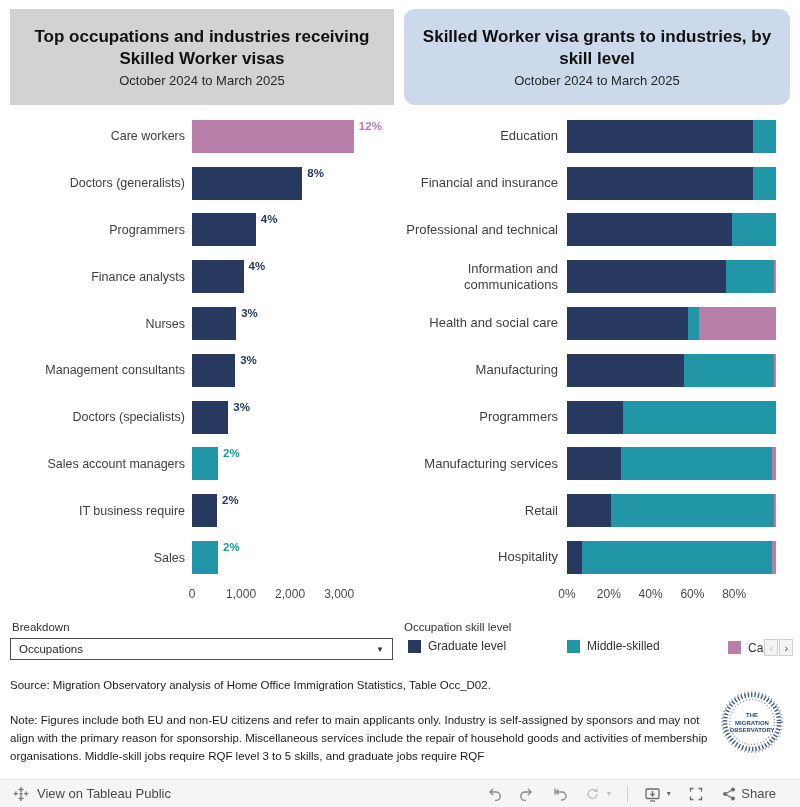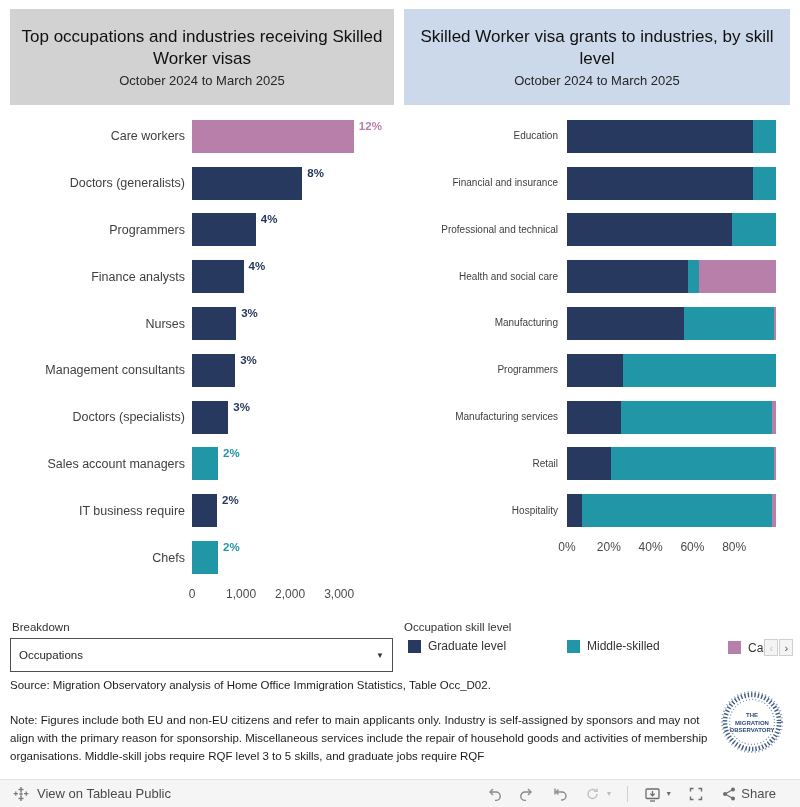--- a/index.html
+++ b/index.html
@@ -5,48 +5,48 @@
   * { margin:0; padding:0; box-sizing:border-box; }
   body { background:#fff; }
   .stage{ position:relative; width:800px; height:807px; background:#ffffff;
           font-family:"Liberation Sans", sans-serif; overflow:hidden; }
 
   
   .hdr{ position:absolute; top:9px; height:96px; display:flex; flex-direction:column;
         align-items:center; justify-content:center; text-align:center; padding:4px 6px; }
   .hdr-left{ left:10px; width:384px; }
   .hdr-right{ left:404px; width:386px; }
-  .hdr-title{ font-size:17px; font-weight:400; color:#101010; line-height:1.32; }
+  .hdr-title{ font-size:17px; font-weight:700; color:#101010; line-height:1.32; }
   .hdr-sub{ font-size:13px; color:#262626; margin-top:3px; }
 
   
   .chart{ position:absolute; top:113px; }
   #left-chart{ left:10px; width:388px; }
   #right-chart{ left:404px; width:372px; }
   .brow, .srow{ display:flex; align-items:center; height:46.8px; }
   .blabel{ width:182px; flex:none; text-align:right; padding-right:7px;
            font-size:12.5px; color:#3f3f3f; }
   .rlabel{ width:163px; flex:none; text-align:right; padding-right:9px;
-           font-size:10px; color:#3f3f3f; line-height:1.25; }
+           font-size:13px; color:#3f3f3f; line-height:1.25; }
   .bplot{ flex:1; display:flex; align-items:flex-start; height:33px; }
   .hbar{ height:33px; flex:none; }
   .bval{ font-size:11.5px; font-weight:700; margin-left:5px; white-space:nowrap; }
   .splot{ flex:1; display:flex; height:33px; overflow:hidden; }
   .seg{ height:33px; flex:none; }
   .axis{ position:relative; height:15px; margin-top:6px; }
   #left-axis{ margin-left:182px; }
   #right-axis{ margin-left:163px; width:209px; }
   .tick{ position:absolute; transform:translateX(-50%); font-size:12px; color:#4a4a4a;
          white-space:nowrap; top:0; }
 
   
   .bd-label{ position:absolute; left:12px; top:621px; font-size:11.5px; color:#333; }
   .dropdown{ position:absolute; left:10px; top:638px; width:383px; height:22px;
              border:1px solid #4f4f4f; background:#fff; display:flex; align-items:center;
-             justify-content:space-between; padding:16px 8px; font-size:11.5px; color:#1f1f1f;
+             justify-content:space-between; padding:4px 8px; font-size:11.5px; color:#1f1f1f;
              cursor:pointer; }
   .dd-caret{ font-size:8px; color:#333; }
   .lg-title{ position:absolute; left:404px; top:621px; font-size:11.5px; color:#333; }
   .legend{ position:absolute; left:404px; top:639px; width:390px; height:20px; }
   .legend-item{ position:absolute; top:0; display:flex; align-items:center; cursor:pointer; }
   .swatch{ width:13px; height:13px; flex:none; margin-right:7px; }
   .lg-label{ font-size:12px; color:#333; white-space:nowrap; }
   .pager{ display:inline-flex; align-items:center; justify-content:center; width:14px;
           height:17px; border:1px solid #cfcfcf; background:#f4f4f4; font-size:11px;
           margin-left:1px; cursor:pointer; }
@@ -76,21 +76,21 @@
 </style>
 </head>
 <body>
 
 <div class="stage">
 
   <div class="hdr hdr-left" style="background: rgb(210, 210, 210);">
     <div class="hdr-title">Top occupations and industries receiving Skilled Worker visas</div>
     <div class="hdr-sub">October 2024 to March 2025</div>
   </div>
-  <div class="hdr hdr-right" style="background: rgb(204, 217, 234);">
+  <div class="hdr hdr-right" style="background: rgb(204, 217, 234); border-radius: 11px;">
     <div class="hdr-title">Skilled Worker visa grants to industries, by skill level</div>
     <div class="hdr-sub">October 2024 to March 2025</div>
   </div>
 
   <div class="chart" id="left-chart">
     <div id="left-rows">
         <div class="brow">
           <div class="blabel">Care workers</div>
           <div class="bplot">
             <div class="hbar" style="width: 78.5714%; background: rgb(183, 127, 169);"></div>
@@ -147,21 +147,21 @@
           </div>
         </div>
         <div class="brow">
           <div class="blabel">IT business require</div>
           <div class="bplot">
             <div class="hbar" style="width: 12.1429%; background: rgb(39, 57, 94);"></div>
             <span class="bval" style="color: rgb(39, 57, 94);">2%</span>
           </div>
         </div>
         <div class="brow">
-          <div class="blabel">Chefs</div>
+          <div class="blabel">Sales</div>
           <div class="bplot">
             <div class="hbar" style="width: 12.619%; background: rgb(33, 150, 166);"></div>
             <span class="bval" style="color: rgb(33, 150, 166);">2%</span>
           </div>
         </div>
       </div>
     <div class="axis" id="left-axis">
         <span class="tick" style="left: 0%;">0</span>
         <span class="tick" style="left: 23.8095%;">1,000</span>
         <span class="tick" style="left: 47.619%;">2,000</span>
@@ -182,20 +182,28 @@
           <div class="splot">
             <div class="seg" style="width: 89%; background: rgb(39, 57, 94);"></div>
             <div class="seg" style="width: 11%; background: rgb(33, 150, 166);"></div>
           </div>
         </div>
         <div class="srow">
           <div class="rlabel">Professional and technical</div>
           <div class="splot">
             <div class="seg" style="width: 79%; background: rgb(39, 57, 94);"></div>
             <div class="seg" style="width: 21%; background: rgb(33, 150, 166);"></div>
+          </div>
+        </div>
+        <div class="srow">
+          <div class="rlabel">Information and communications</div>
+          <div class="splot">
+            <div class="seg" style="width: 76%; background: rgb(39, 57, 94);"></div>
+            <div class="seg" style="width: 23%; background: rgb(33, 150, 166);"></div>
+            <div class="seg" style="width: 1%; background: rgb(183, 127, 169);"></div>
           </div>
         </div>
         <div class="srow">
           <div class="rlabel">Health and social care</div>
           <div class="splot">
             <div class="seg" style="width: 58%; background: rgb(39, 57, 94);"></div>
             <div class="seg" style="width: 5%; background: rgb(33, 150, 166);"></div>
             <div class="seg" style="width: 37%; background: rgb(183, 127, 169);"></div>
           </div>
         </div>

